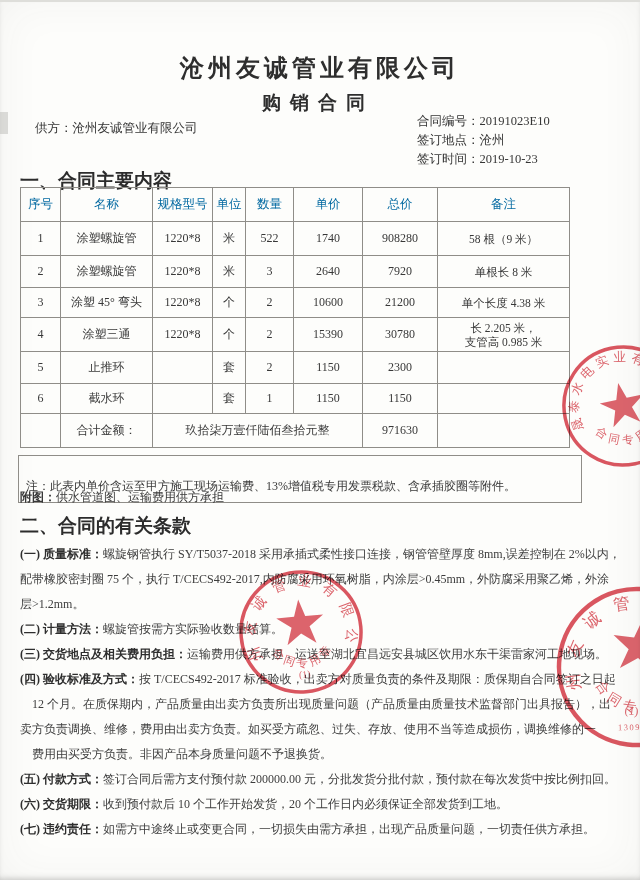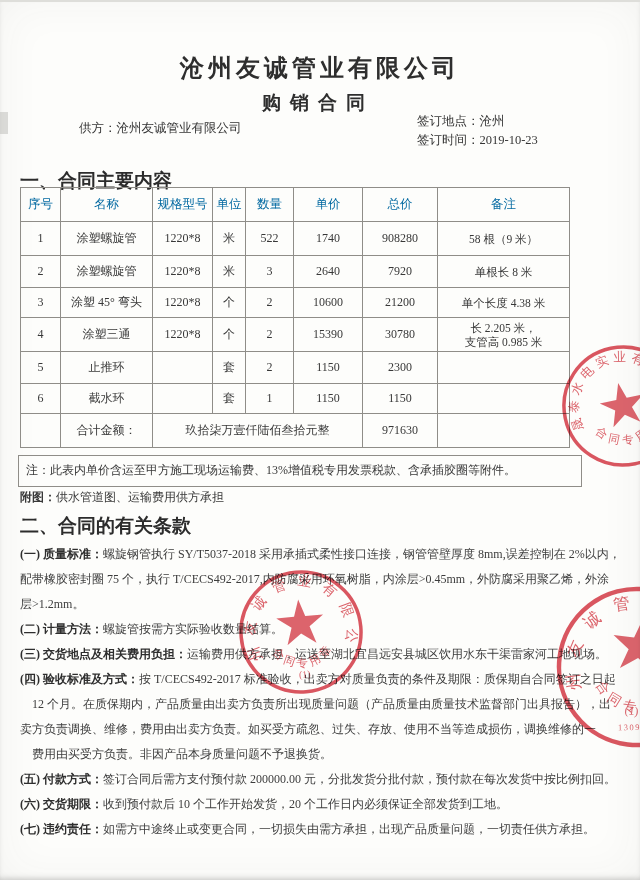--- a/index.html
+++ b/index.html
@@ -12,21 +12,21 @@
   #page{
     position:relative;width:640px;height:880px;margin:0 auto;
     background:#fdfdfb;
     box-shadow:inset 0 0 46px rgba(60,60,50,.05), inset 0 -4px 6px -3px rgba(0,0,0,.22), inset 0 2px 3px -2px rgba(0,0,0,.10);
     overflow:hidden;
   }
   .abs{position:absolute;}
   
   .company-title{left:0;top:52px;width:640px;text-align:center;font-size:24px;letter-spacing:4px;font-weight:600;color:#2e2e2e;}
   .doc-title{left:0;top:90px;width:636px;text-align:center;font-size:19px;letter-spacing:9px;font-weight:600;color:#2e2e2e;}
-  .party-line{left:35px;font-size:12.5px;color:#353535;margin-left:44px;}
+  .party-line{left:35px;font-size:12.5px;color:#353535;}
   .meta-right{left:417px;top:112px;font-size:12.5px;line-height:19px;color:#353535;}
   .sec-heading{font-size:19px;font-weight:700;color:#2c2c2c;}
   
   table.items{
     position:absolute;left:20px;top:187px;width:549px;
     border-collapse:collapse;table-layout:fixed;
     font-size:12px;color:#383838;
   }
   table.items th,table.items td{
     border:1px solid #8f8d88;text-align:center;vertical-align:middle;
@@ -38,21 +38,21 @@
   tbody tr:nth-child(1){height:34px;}
   tbody tr:nth-child(2){height:32px;}
   tbody tr:nth-child(3){height:30px;}
   tbody tr:nth-child(4){height:34px;}
   tbody tr:nth-child(5){height:32px;}
   tbody tr:nth-child(6){height:30px;}
   tr.total-row{height:36px;}
   
   .note-box{
     left:18px;top:455px;width:548px;border:1px solid #8f8d88;
-    padding:6px 7px 7px;font-size:12px;color:#383838;background:transparent;
+    padding:22px 7px 7px;font-size:12px;color:#383838;background:transparent;
   }
   .attachment-line{left:20px;top:489px;font-size:12px;color:#383838;}
   .sec2-heading{left:20px;top:513px;}
   
   .terms{left:20px;top:542px;width:615px;font-size:12px;color:#3c3c3c;}
   .terms .tline{height:25px;line-height:25px;white-space:pre;}
   .terms b{font-weight:700;color:#2e2e2e;}
   
   .stamp{position:absolute;mix-blend-mode:multiply;opacity:.88;pointer-events:none;}
   .ring{stroke:var(--stamp,#d6404b);fill:none;}
@@ -66,20 +66,21 @@
 <div id="page" data-name="contract-document">
   <div class="abs edge-top" data-name="scan-edge"></div>
   <div class="abs smudge" data-name="scan-artifact"></div>
 
   <div class="abs company-title" data-name="company-title">沧州友诚管业有限公司</div>
   <div class="abs doc-title" data-name="document-title">购销合同</div>
 
   <div class="abs party-line" style="top:120px" data-name="supplier-line"><span data-name="supplier-label">供方：</span><span data-name="supplier-value">沧州友诚管业有限公司</span></div>
 
   <div class="abs meta-right" data-name="contract-meta">
+    <div data-name="contract-no-line"><span data-name="contract-no-label">合同编号：</span><span data-name="contract-no-value">20191023E10</span></div>
     <div data-name="sign-place-line"><span data-name="sign-place-label">签订地点：</span><span data-name="sign-place-value">沧州</span></div>
     <div data-name="sign-date-line"><span data-name="sign-date-label">签订时间：</span><span data-name="sign-date-value">2019-10-23</span></div>
   </div>
 
   <div class="abs sec-heading" style="left:20px;top:168px" data-name="section1-heading">一、合同主要内容</div>
 
   <table class="items" data-name="items-table">
     <colgroup>
       <col style="width:40px">
         <col style="width:92px">

